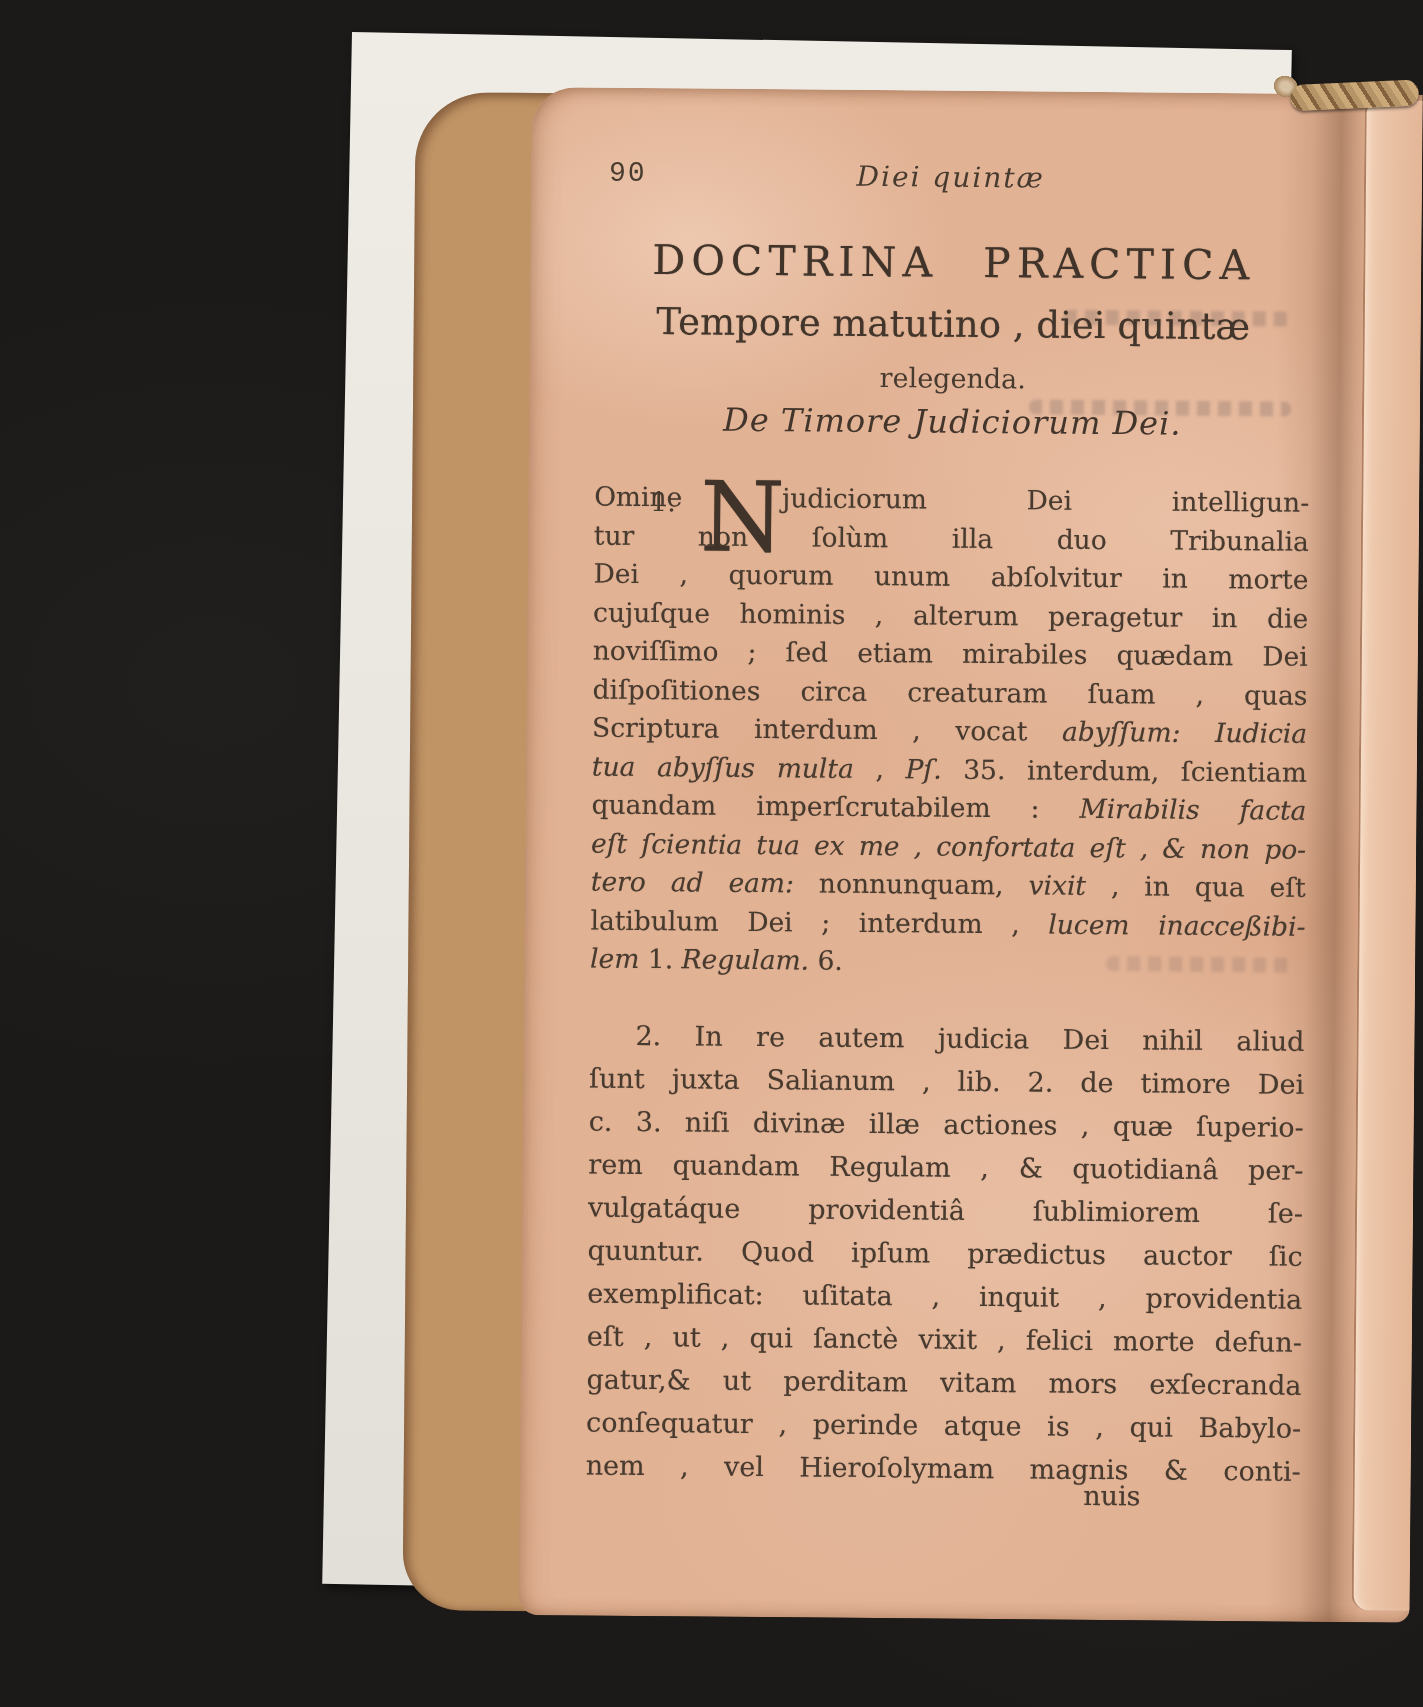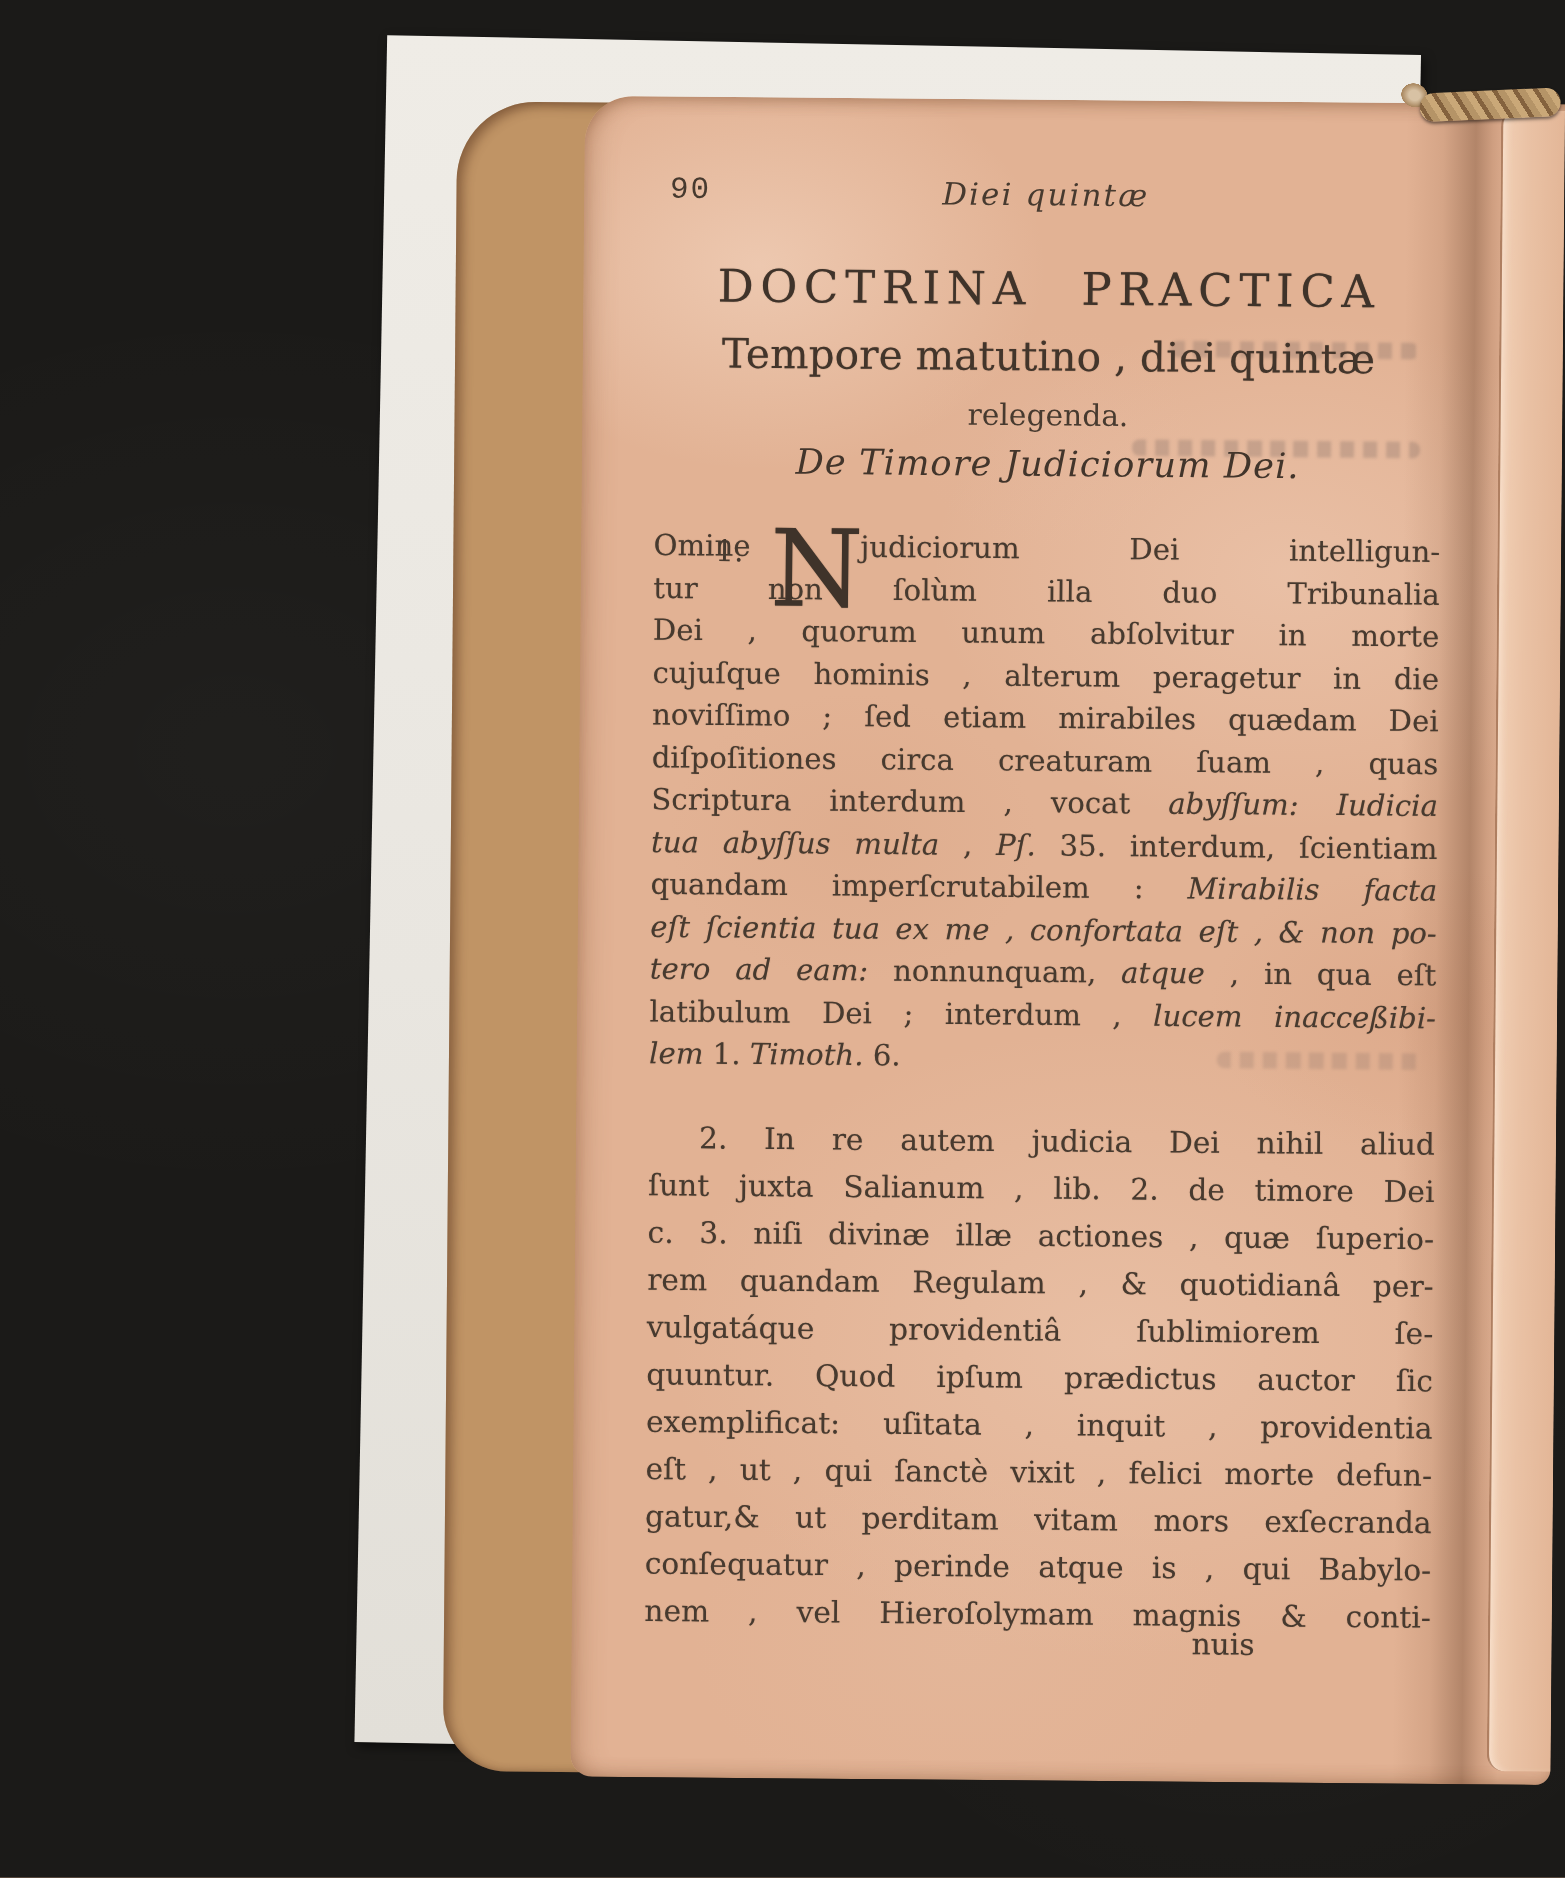--- a/index.html
+++ b/index.html
@@ -165,23 +165,23 @@
     <div class="line"><span>Omine judiciorum Dei intelligun-</span></div>
         <div class="line"><span>tur non ſolùm illa duo Tribunalia</span></div>
         <div class="line"><span>Dei , quorum unum abſolvitur in morte</span></div>
         <div class="line"><span>cujuſque hominis , alterum peragetur in die</span></div>
         <div class="line"><span>noviſſimo ; ſed etiam mirabiles quædam Dei</span></div>
         <div class="line"><span>diſpoſitiones circa creaturam ſuam , quas</span></div>
         <div class="line"><span>Scriptura interdum , vocat </span><span class="it">abyſſum: Iudicia</span></div>
         <div class="line"><span class="it">tua abyſſus multa</span><span> , </span><span class="it">Pſ.</span><span> 35. interdum, ſcientiam</span></div>
         <div class="line"><span>quandam imperſcrutabilem : </span><span class="it">Mirabilis facta</span></div>
         <div class="line"><span class="it">eſt ſcientia tua ex me , confortata eſt , &amp; non po-</span></div>
-        <div class="line"><span class="it">tero ad eam:</span><span> nonnunquam, </span><span class="it">atque</span><span> , in qua eſt</span></div>
+        <div class="line"><span class="it">tero ad eam:</span><span> nonnunquam, </span><span class="it">vixit</span><span> , in qua eſt</span></div>
         <div class="line"><span>latibulum Dei ; interdum , </span><span class="it">lucem inacceßibi-</span></div>
-        <div class="line no-j"><span class="it">lem</span><span> 1. </span><span class="it">Timoth.</span><span> 6.</span></div>
+        <div class="line no-j"><span class="it">lem</span><span> 1. </span><span class="it">Regulam.</span><span> 6.</span></div>
       </div>
 
     <div class="para p2">
         <div class="line"><span>2. In re autem judicia Dei nihil aliud</span></div>
         <div class="line"><span>ſunt juxta Salianum , lib. 2. de timore Dei</span></div>
         <div class="line"><span>c. 3. niſi divinæ illæ actiones , quæ ſuperio-</span></div>
         <div class="line"><span>rem quandam Regulam , &amp; quotidianâ per-</span></div>
         <div class="line"><span>vulgatáque providentiâ ſublimiorem ſe-</span></div>
         <div class="line"><span>quuntur. Quod ipſum prædictus auctor ſic</span></div>
         <div class="line"><span>exemplificat: uſitata , inquit , providentia</span></div>

